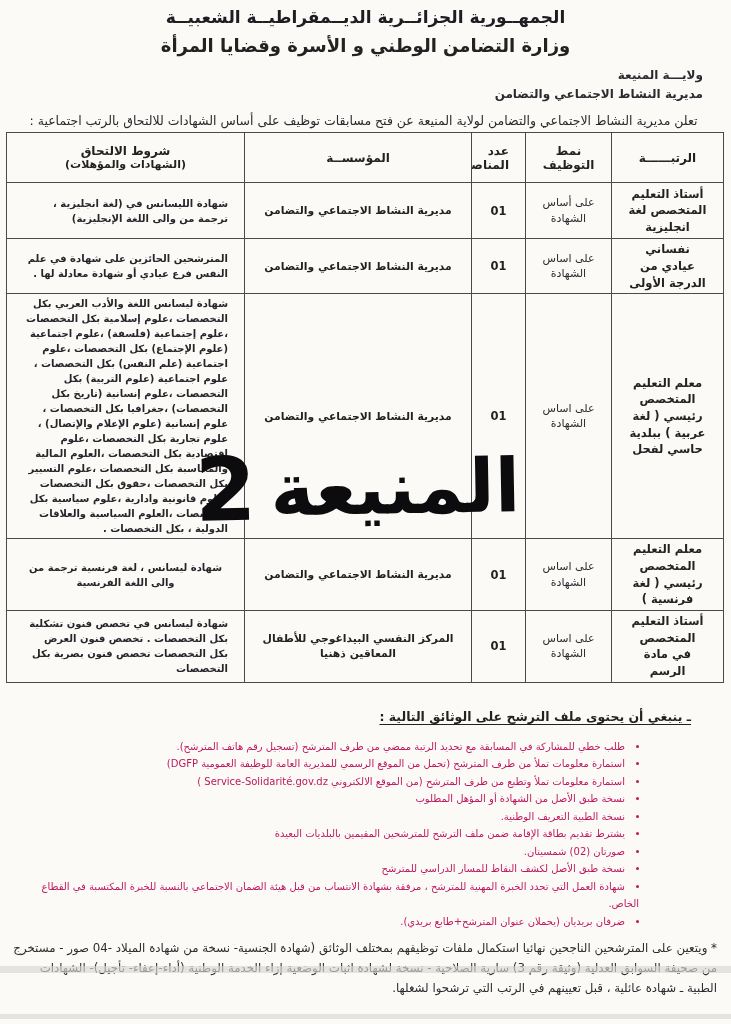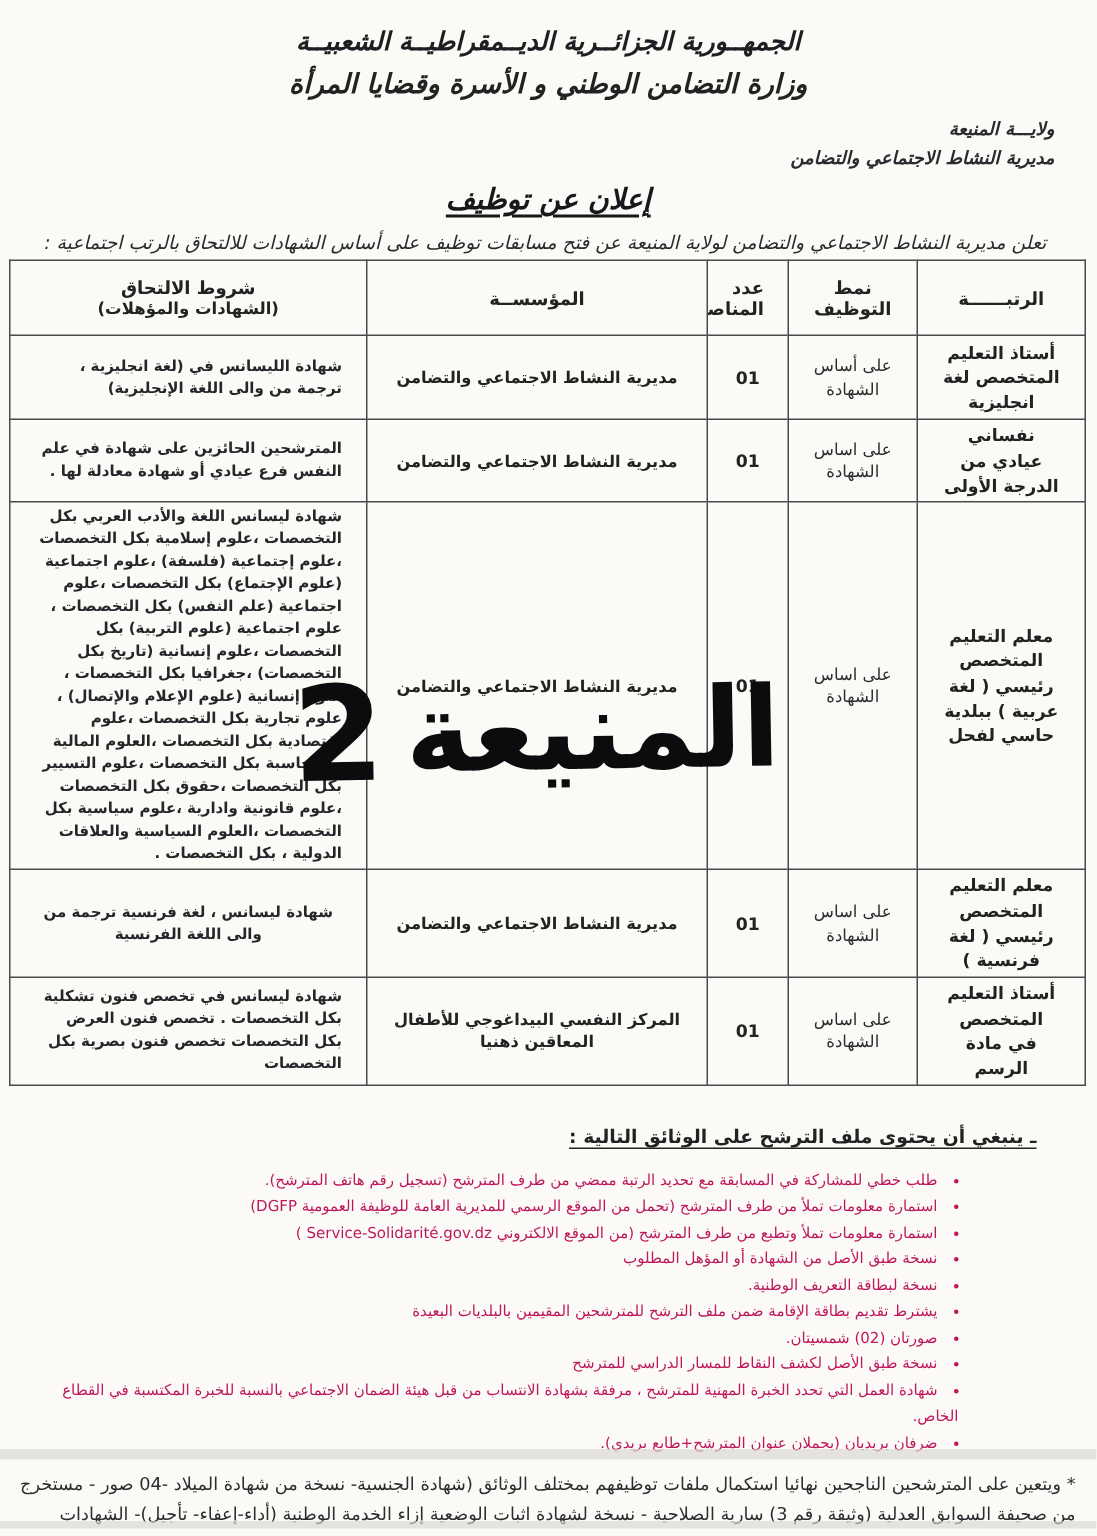--- a/index.html
+++ b/index.html
@@ -7,21 +7,21 @@
     width:731px;height:1024px;
     background:#fbfaf7;
     font-family:"DejaVu Sans",sans-serif;
     color:#26262a;
     overflow:hidden;
     position:relative;
   }
   .page{position:relative;width:731px;height:1024px;}
 
   
-  .hdr{padding-top:18px;text-align:center;font-style:italic;}
+  .hdr{padding-top:7px;text-align:center;}
   .hdr-republic{font-size:17px;font-weight:bold;color:#1d1d22;letter-spacing:.5px;}
   .hdr-ministry{font-size:18px;font-weight:bold;margin-top:8px;color:#222;}
   .hdr-side{text-align:right;margin:10px 28px 0 0;line-height:1.55;}
   .hdr-wilaya{font-size:12px;font-weight:bold;color:#2b2b30;}
   .hdr-directorate{font-size:12px;font-weight:bold;color:#2b2b30;}
   .announce-title{
     text-align:center;font-size:19px;font-weight:bold;margin-top:8px;color:#17171c;
     text-decoration:underline;text-underline-offset:4px;text-decoration-thickness:2px;
   }
   .intro{font-size:12.5px;margin:10px 10px 4px 6px;color:#2a2a2e;}
@@ -90,21 +90,20 @@
 
 <div class="page">
 
   <div class="hdr">
     <div class="hdr-republic">الجمهــورية الجزائــرية الديــمقراطيــة الشعبيــة</div>
     <div class="hdr-ministry">وزارة التضامن الوطني و الأسرة وقضايا المرأة</div>
     <div class="hdr-side">
       <div class="hdr-wilaya">ولايـــة المنيعة</div>
       <div class="hdr-directorate">مديرية النشاط الاجتماعي والتضامن</div>
     </div>
-    <div class="announce-title">إعلان عن توظيف</div>
     <div class="intro">تعلن مديرية النشاط الاجتماعي والتضامن لولاية المنيعة عن فتح مسابقات توظيف على أساس الشهادات للالتحاق بالرتب اجتماعية :</div>
   </div>
 
   <table class="jobs">
     <colgroup>
       <col style="width:112px">
         <col style="width:86px">
         <col style="width:54px">
         <col style="width:227px">
         <col style="width:238px">
@@ -162,21 +161,21 @@
     <span class="wm-name">المنيعة</span>
     <span class="wm-num">2</span>
   </div>
 
   <div class="docs-heading">ـ ينبغي أن يحتوى ملف الترشح على الوثائق التالية :</div>
   <ul class="docs">
     <li>طلب خطي للمشاركة في المسابقة مع تحديد الرتبة ممضي من طرف المترشح (تسجيل رقم هاتف المترشح).</li>
     <li>استمارة معلومات تملأ من طرف المترشح (تحمل من الموقع الرسمي للمديرية العامة للوظيفة العمومية DGFP)</li>
     <li>استمارة معلومات تملأ وتطبع من طرف المترشح (من الموقع الالكتروني Service-Solidarité.gov.dz )</li>
     <li>نسخة طبق الأصل من الشهادة أو المؤهل المطلوب</li>
-    <li>نسخة لبطاقة التعريف الوطنية.</li>
+    <li>نسخة الطبية التعريف الوطنية.</li>
     <li>يشترط تقديم بطاقة الإقامة ضمن ملف الترشح للمترشحين المقيمين بالبلديات البعيدة</li>
     <li>صورتان (02) شمسيتان.</li>
     <li>نسخة طبق الأصل لكشف النقاط للمسار الدراسي للمترشح</li>
     <li>شهادة العمل التي تحدد الخبرة المهنية للمترشح ، مرفقة بشهادة الانتساب من قبل هيئة الضمان الاجتماعي بالنسبة للخبرة المكتسبة في القطاع الخاص.</li>
     <li>ضرفان بريديان (يحملان عنوان المترشح+طابع بريدي).</li>
   </ul>
 
   <div class="completion">* ويتعين على المترشحين الناجحين نهائيا استكمال ملفات توظيفهم بمختلف الوثائق (شهادة الجنسية- نسخة من شهادة الميلاد -04 صور - مستخرج من صحيفة السوابق العدلية (وثيقة رقم 3) سارية الصلاحية - نسخة لشهادة اثبات الوضعية إزاء الخدمة الوطنية (أداء-إعفاء- تأجيل)- الشهادات الطبية ـ شهادة عائلية ، قبل تعيينهم في الرتب التي ترشحوا لشغلها.</div>
 
   <div class="streak s1"></div>

